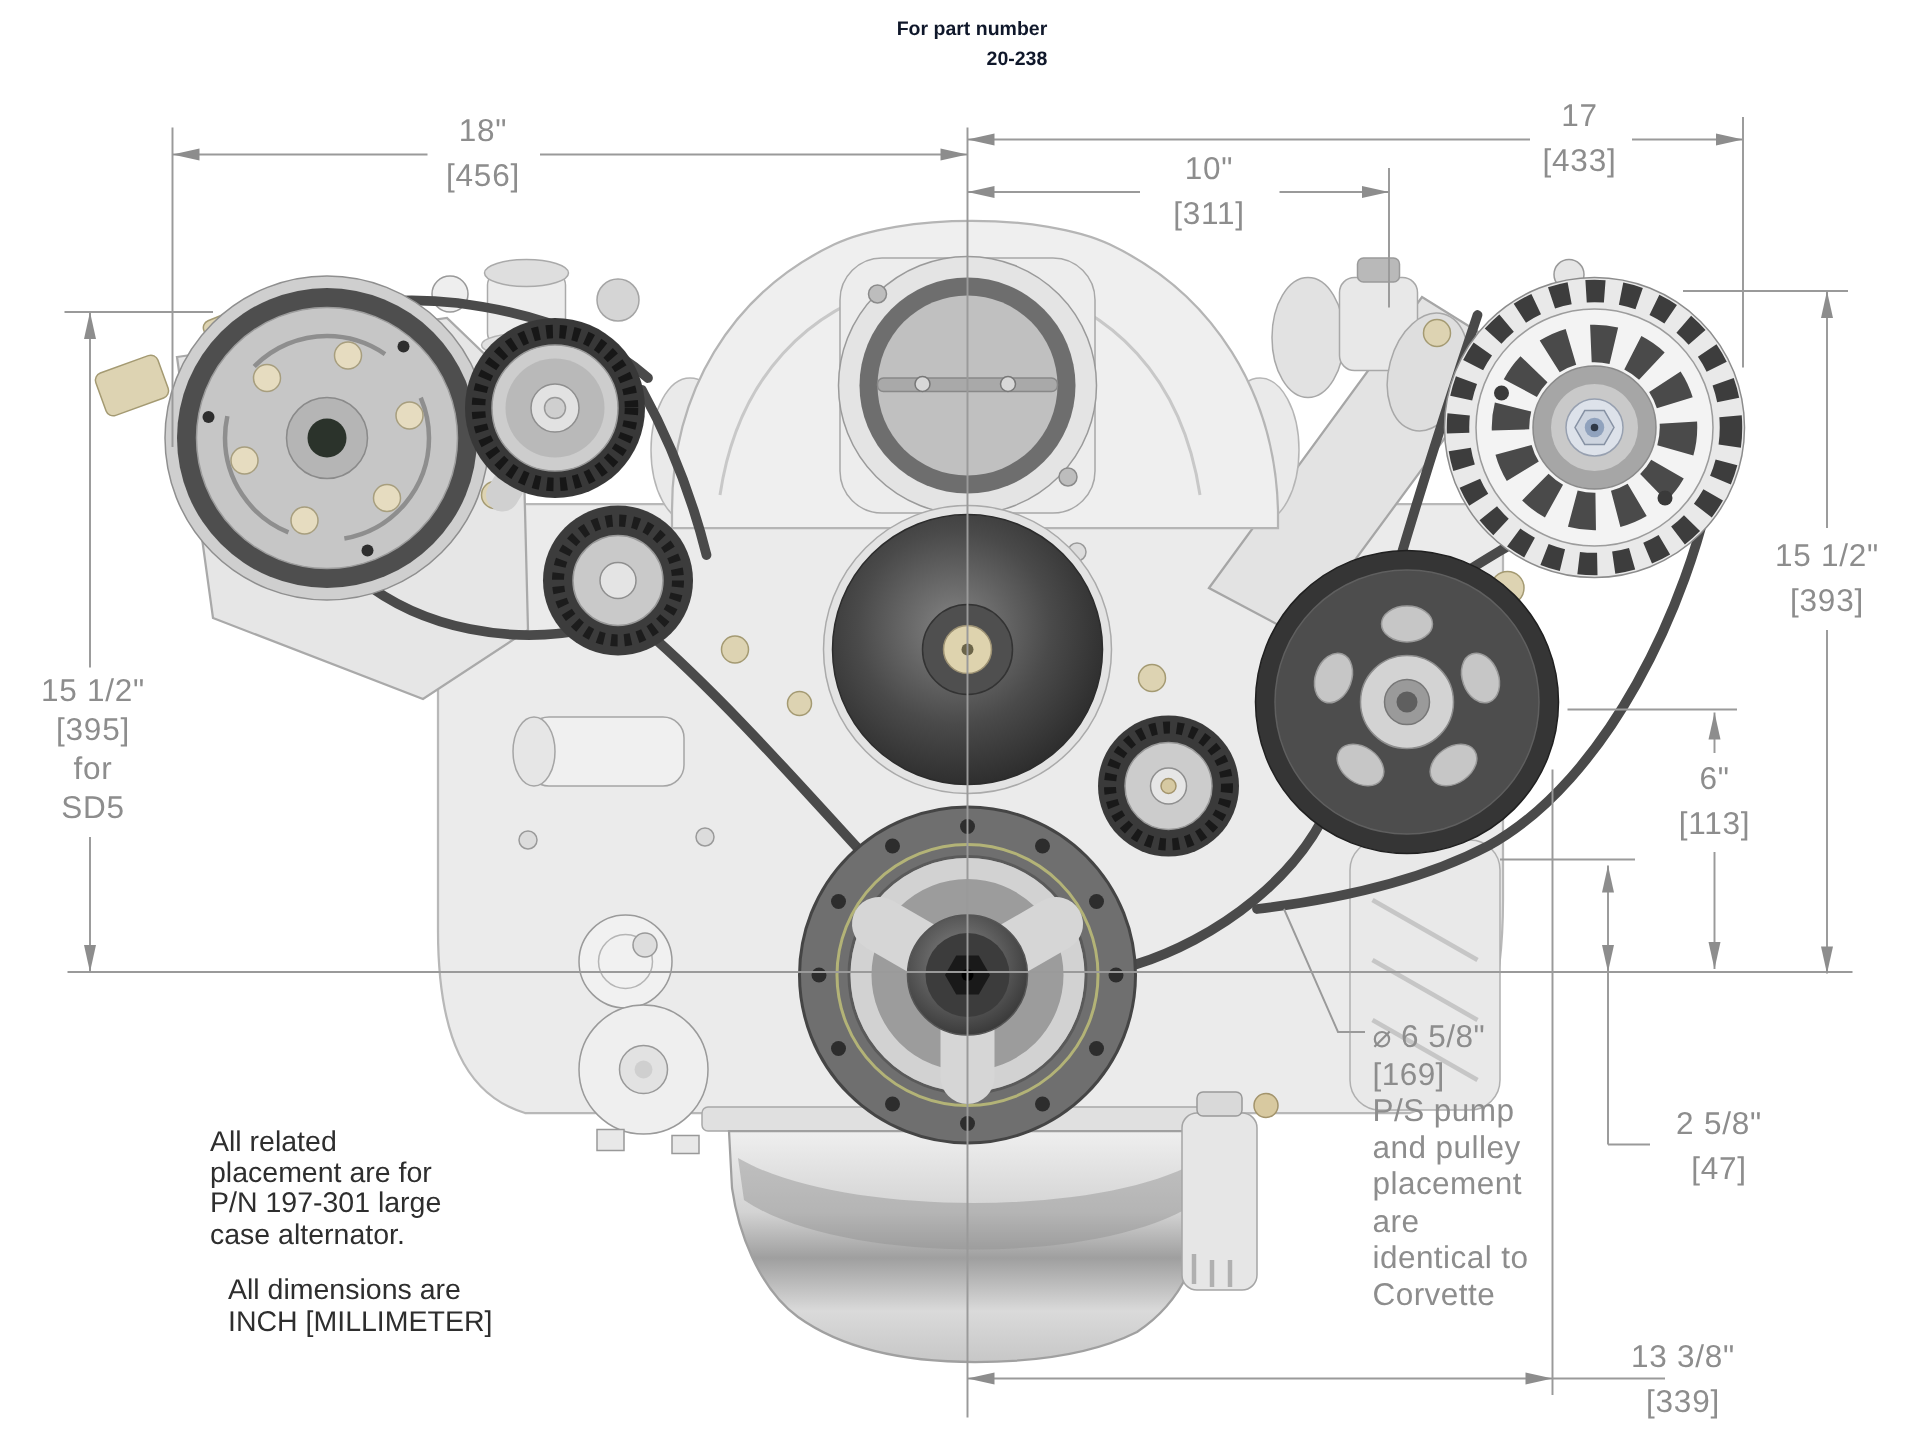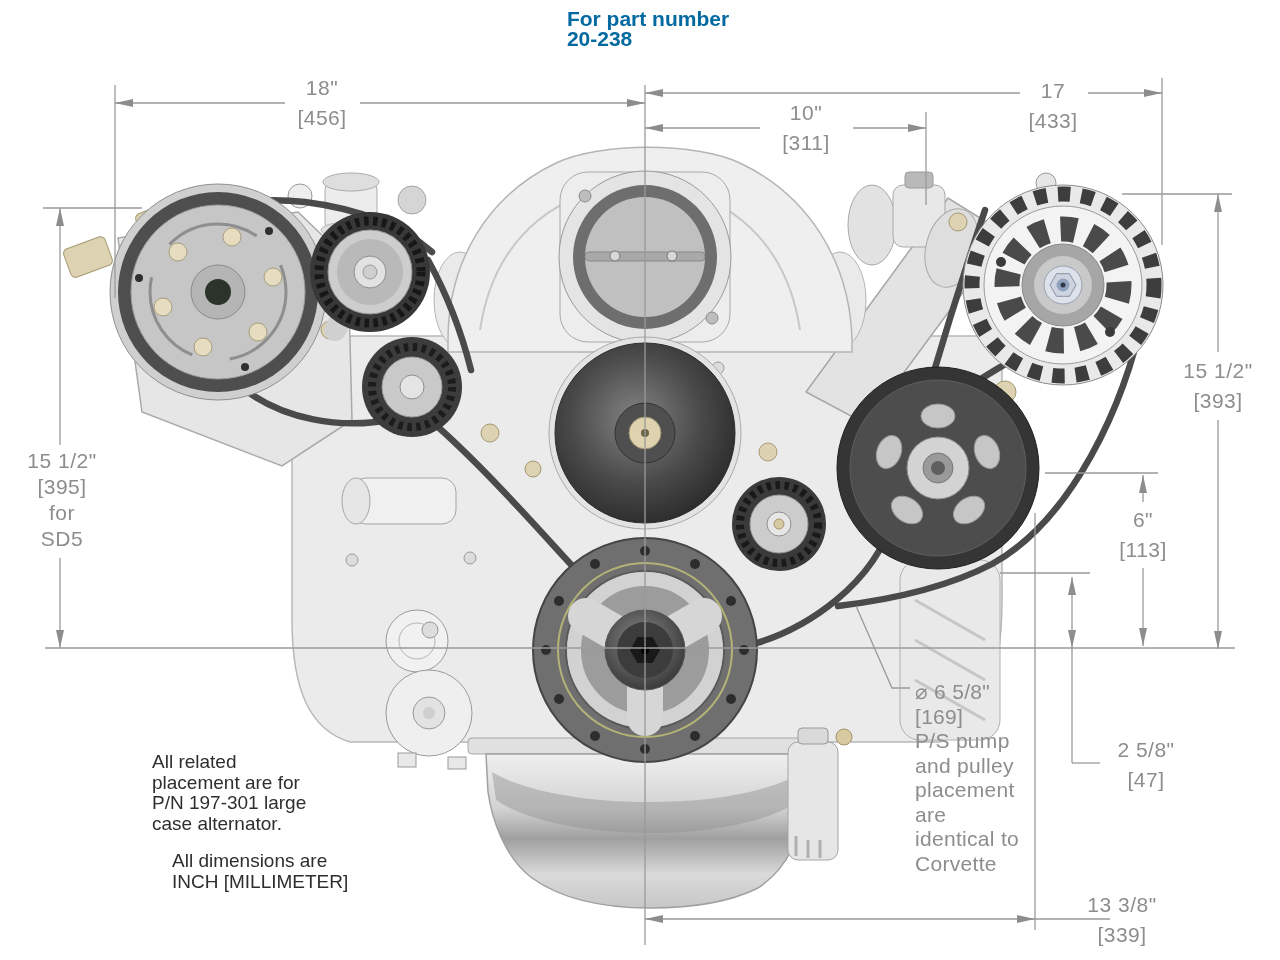--- a/index.html
+++ b/index.html
@@ -1,20 +1,20 @@
 <!DOCTYPE html>
 <html><head>
 <meta charset="utf-8">
 <style>
   html,body{margin:0;padding:0;background:#fff;}
   .canvas{position:relative;width:1280px;height:960px;background:#ffffff;overflow:hidden;
           font-family:"Liberation Sans", sans-serif;}
   svg.engine{position:absolute;left:0;top:0;}
   .txt{position:absolute;white-space:nowrap;}
-  .title{font-size:21px;font-weight:bold;color:#0369a1;text-align:left;line-height:20px;
+  .title{font-size:13px;font-weight:bold;color:#0f172a;text-align:right;line-height:20px;
          transform:translateX(-50%);}
   .dim{font-size:21px;color:#8d8d8d;line-height:30px;text-align:center;
        transform:translate(-50%,-50%);letter-spacing:.5px;}
   .dim-left{font-size:21px;color:#8d8d8d;line-height:26px;text-align:center;
        transform:translate(-50%,-50%);letter-spacing:.5px;}
   .callout{font-size:21px;color:#8d8d8d;line-height:24.5px;text-align:left;letter-spacing:.3px;}
   .notes{font-size:19px;color:#2e2e2e;line-height:20.5px;text-align:left;}
   .line{display:block;}
 </style>
 </head>
@@ -294,21 +294,21 @@
 <div class="txt dim" style="left:322px;top:103px;">
   <span class="line">18"</span>
   <span class="line">[456]</span>
 </div>
 
 <div class="txt dim" style="left:806px;top:128px;">
   <span class="line">10"</span>
   <span class="line">[311]</span>
 </div>
 
-<div class="txt dim" style="left:1053px;top:106px;">
+<div class="txt dim" style="left:1053px;top:93px;">
   <span class="line">17</span>
   <span class="line">[433]</span>
 </div>
 
 <div class="txt dim-left" style="left:62px;top:500px;">
   <span class="line">15 1/2"</span>
   <span class="line">[395]</span>
   <span class="line">for</span>
   <span class="line">SD5</span>
 </div>
@@ -337,25 +337,25 @@
   <span class="line">⌀ 6 5/8"</span>
   <span class="line">[169]</span>
   <span class="line">P/S pump</span>
   <span class="line">and pulley</span>
   <span class="line">placement</span>
   <span class="line">are</span>
   <span class="line">identical to</span>
   <span class="line">Corvette</span>
 </div>
 
-<div class="txt notes" style="left:152px;top:752px;">
+<div class="txt notes" style="left:140px;top:752px;">
   <span class="line">All related</span>
   <span class="line">placement are for</span>
   <span class="line">P/N 197-301 large</span>
   <span class="line">case alternator.</span>
 </div>
 
-<div class="txt notes" style="left:152px;top:851px;margin-left:20px;">
+<div class="txt notes" style="left:152px;top:851px;">
   <span class="line">All dimensions are</span>
   <span class="line">INCH [MILLIMETER]</span>
 </div>
 
 </div>
 
 </body></html>

